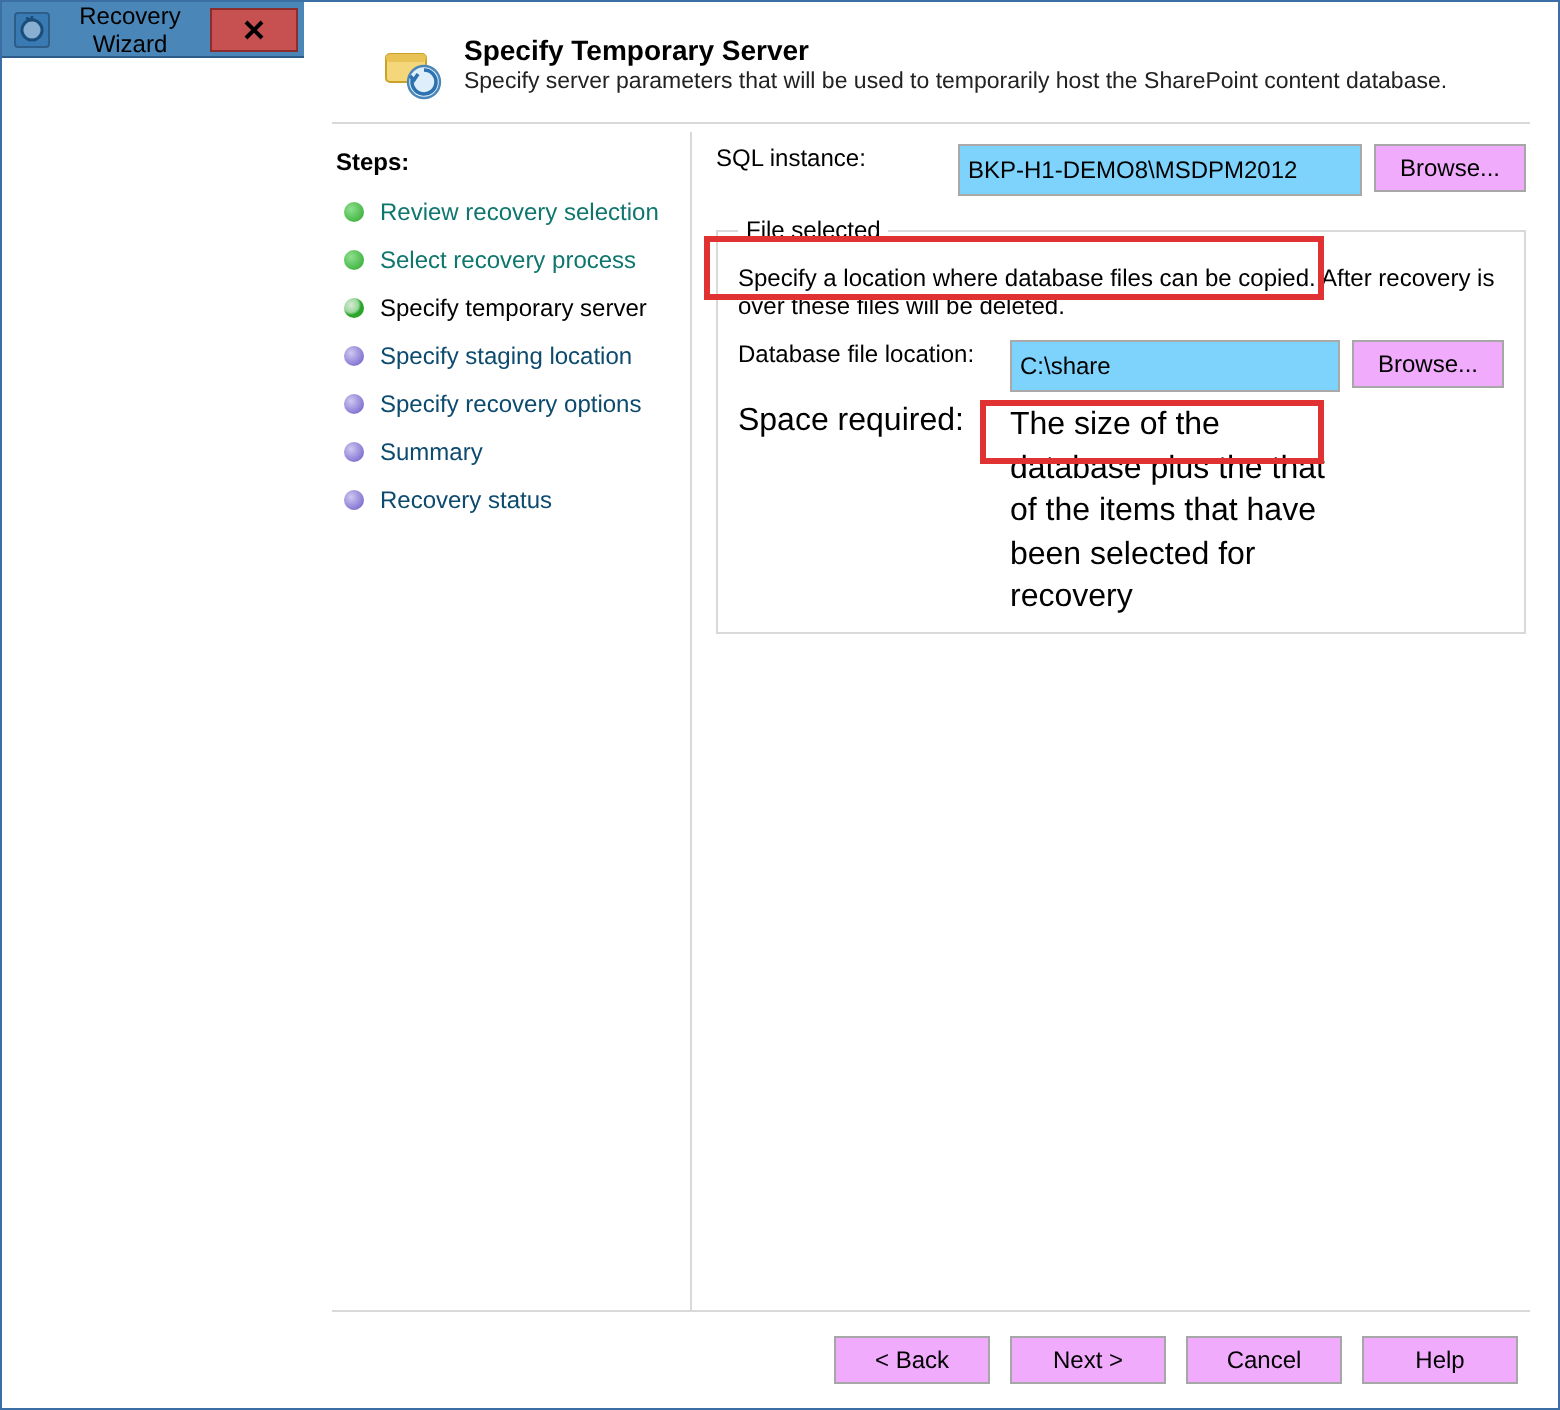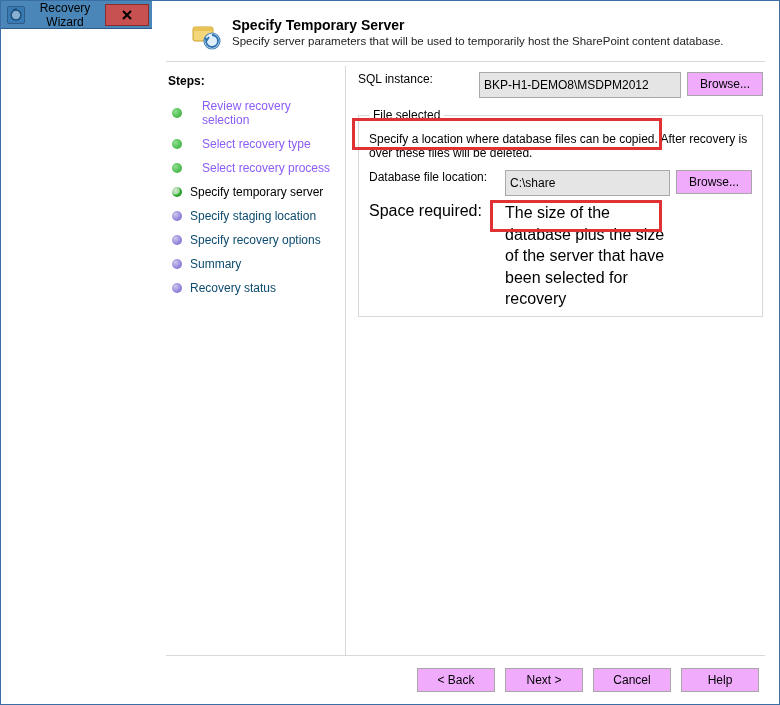--- a/index.html
+++ b/index.html
@@ -103,21 +103,21 @@
     gap: 8px;
     padding: 5px 4px 5px 6px;
     font-size: 12px;
     cursor: default;
   }
   .step .bullet {
     width: 10px; height: 10px;
     border-radius: 50%;
   }
   .step.past .bullet { background: radial-gradient(circle at 35% 35%, #8ee08e, #2aa52a); }
-  .step.past a { color: #8b5cf6; text-decoration: none; margin-left: 12px; }
+  .step.past a { color: #0f766e; text-decoration: none; }
   .step.current .bullet { background: radial-gradient(circle at 35% 35%, #d8e9d8, #9bd79b 40%, #2aa52a 55%, #2aa52a); }
   .step.current { color: #000; }
   .step.future .bullet { background: radial-gradient(circle at 35% 35%, #cfc8f0, #6657c7); }
   .step.future { color: #0c4a6e; }
   .main {
     flex: 1;
     position: relative;
     padding: 6px 2px 0 2px;
   }
   .desc {
@@ -135,21 +135,21 @@
     width: 115px;
     font-size: 12px;
   }
   .row input[type=text] {
     flex: 1;
     height: 22px;
     border: 1px solid #a9a9a9;
     padding: 12px 4px;
     font-family: inherit;
     font-size: 12px;
-    background: #e5e5e5;
+    background: #7dd3fc;
   }
   .row .btn {
     min-width: 72px;
   }
   .btn {
     height: 24px;
     border: 1px solid #a7a7a7;
     background: #f0abfc;
     font-family: inherit;
     font-size: 12px;
@@ -234,24 +234,20 @@
 
       <div class="steps">
         <div class="steps-title">Steps:</div>
 
         <div class="step past">
           <span class="bullet"></span>
           <a href="#">Review recovery selection</a>
         </div>
         <div class="step past">
           <span class="bullet"></span>
-          <a href="#">Select recovery type</a>
-        </div>
-        <div class="step past">
-          <span class="bullet"></span>
           <a href="#">Select recovery process</a>
         </div>
         <div class="step current">
           <span class="bullet"></span>
           <span>Specify temporary server</span>
         </div>
         <div class="step future">
           <span class="bullet"></span>
           <span>Specify staging location</span>
         </div>
@@ -282,21 +278,21 @@
           <div class="fs-desc">Specify a location where database files can be copied. After recovery is over these files will be deleted.</div>
 
           <div class="row" style="margin-bottom:6px;">
             <span class="lbl" style="width:130px;">Database file location:</span>
             <input type="text" value="C:\share" style="">
             <button class="btn">Browse...</button>
           </div>
 
           <div class="space-row">
             <span class="lbl" style="width:130px;">Space required:</span>
-            <span class="val">The size of the database plus the size of the server that have been selected for recovery</span>
+            <span class="val">The size of the database plus the that of the items that have been selected for recovery</span>
           </div>
         </fieldset>
 
         <div class="highlight" style="left:-4px; top:52px; width:310px; height:32px;"></div>
         <div class="highlight" style="left:134px; top:134px; width:172px; height:32px;"></div>
       </div>
 
     </div>
 
     <div class="footer">

